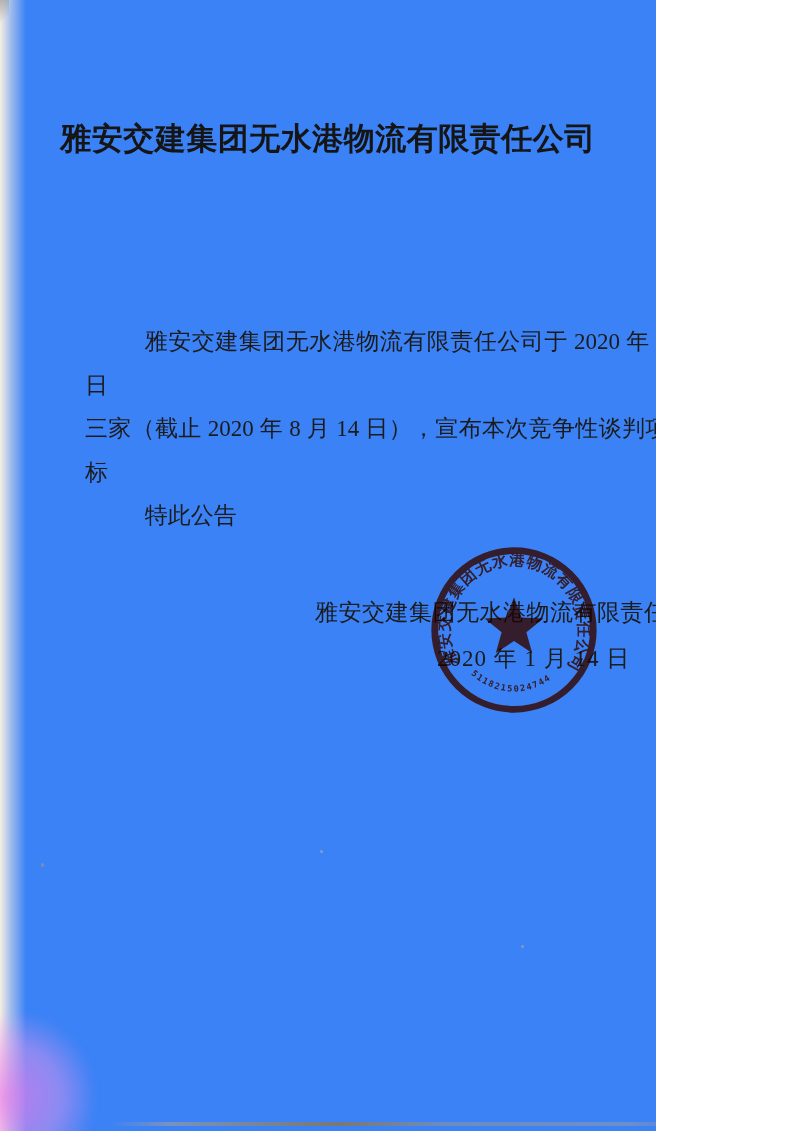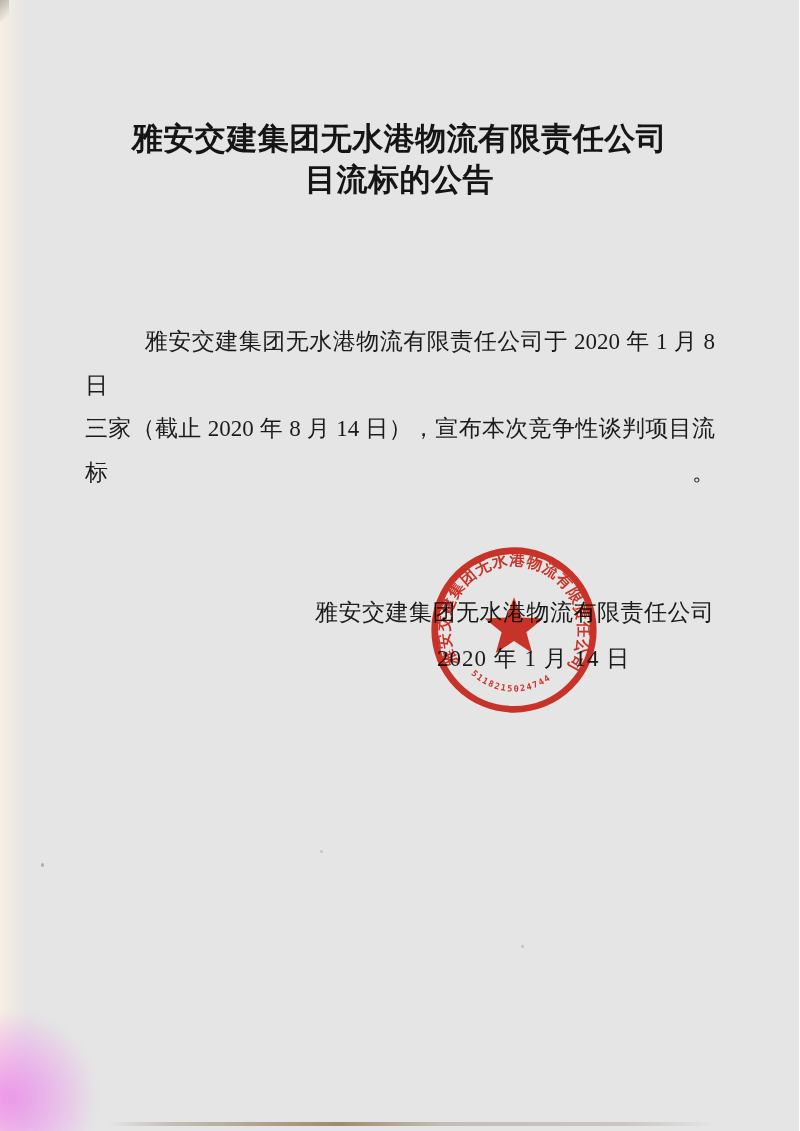--- a/index.html
+++ b/index.html
@@ -1,21 +1,21 @@
 <!DOCTYPE html>
 <html><head>
 <meta charset="utf-8">
 <style>
   * { margin: 0; padding: 0; box-sizing: border-box; }
   html, body { background: #ffffff; }
   .page {
     position: relative;
-    width: 799px;
+    width: 656px;
     height: 1131px;
-    background: #e5e5e5;
+    background: #3b82f6;
     overflow: hidden;
     font-family: "Liberation Serif", "DejaVu Serif", serif;
     color: #1c1c1c;
   }
   
   .scan-edge-left {
     position: absolute; left: 0; top: 0; width: 26px; height: 100%;
     background: linear-gradient(90deg, #f8efe3 0%, rgba(248,239,227,0.55) 40%, rgba(255,255,255,0) 100%);
     pointer-events: none;
   }
@@ -97,26 +97,26 @@
   <div class="scan-edge-left"></div>
   <div class="scan-corner-speck"></div>
   <div class="scan-blob-pink"></div>
   <div class="scan-bottom-line"></div>
   <div class="scan-speck-1"></div>
   <div class="scan-speck-2"></div>
   <div class="scan-speck-3"></div>
 
   <div class="title-block">
     <div>雅安交建集团无水港物流有限责任公司</div>
-    <div>目流标的公告</div>
   </div>
 
   <div class="body-block">
     <div class="body-line indent justify">雅安交建集团无水港物流有限责任公司于 2020 年 1 月 8 日</div>
     <div class="body-line justify">三家（截止 2020 年 8 月 14 日），宣布本次竞争性谈判项目流标。</div>
+    <div class="body-line indent">特此公告</div>
   </div>
 
   <div class="sig-company">雅安交建集团无水港物流有限责任公司</div>
   <div class="sig-date">2020 年 1 月 14 日</div>
 
   <div class="seal">
     <svg viewBox="0 0 180 180" xmlns="http://www.w3.org/2000/svg">
       <defs>
         <path id="sealTopArc" d="M 32 124 A 67.2 67.2 0 1 1 148 124" fill="none"></path>
         <path id="sealBottomArc" d="M 44 134 A 63.6 63.6 0 0 0 136 134" fill="none"></path>

